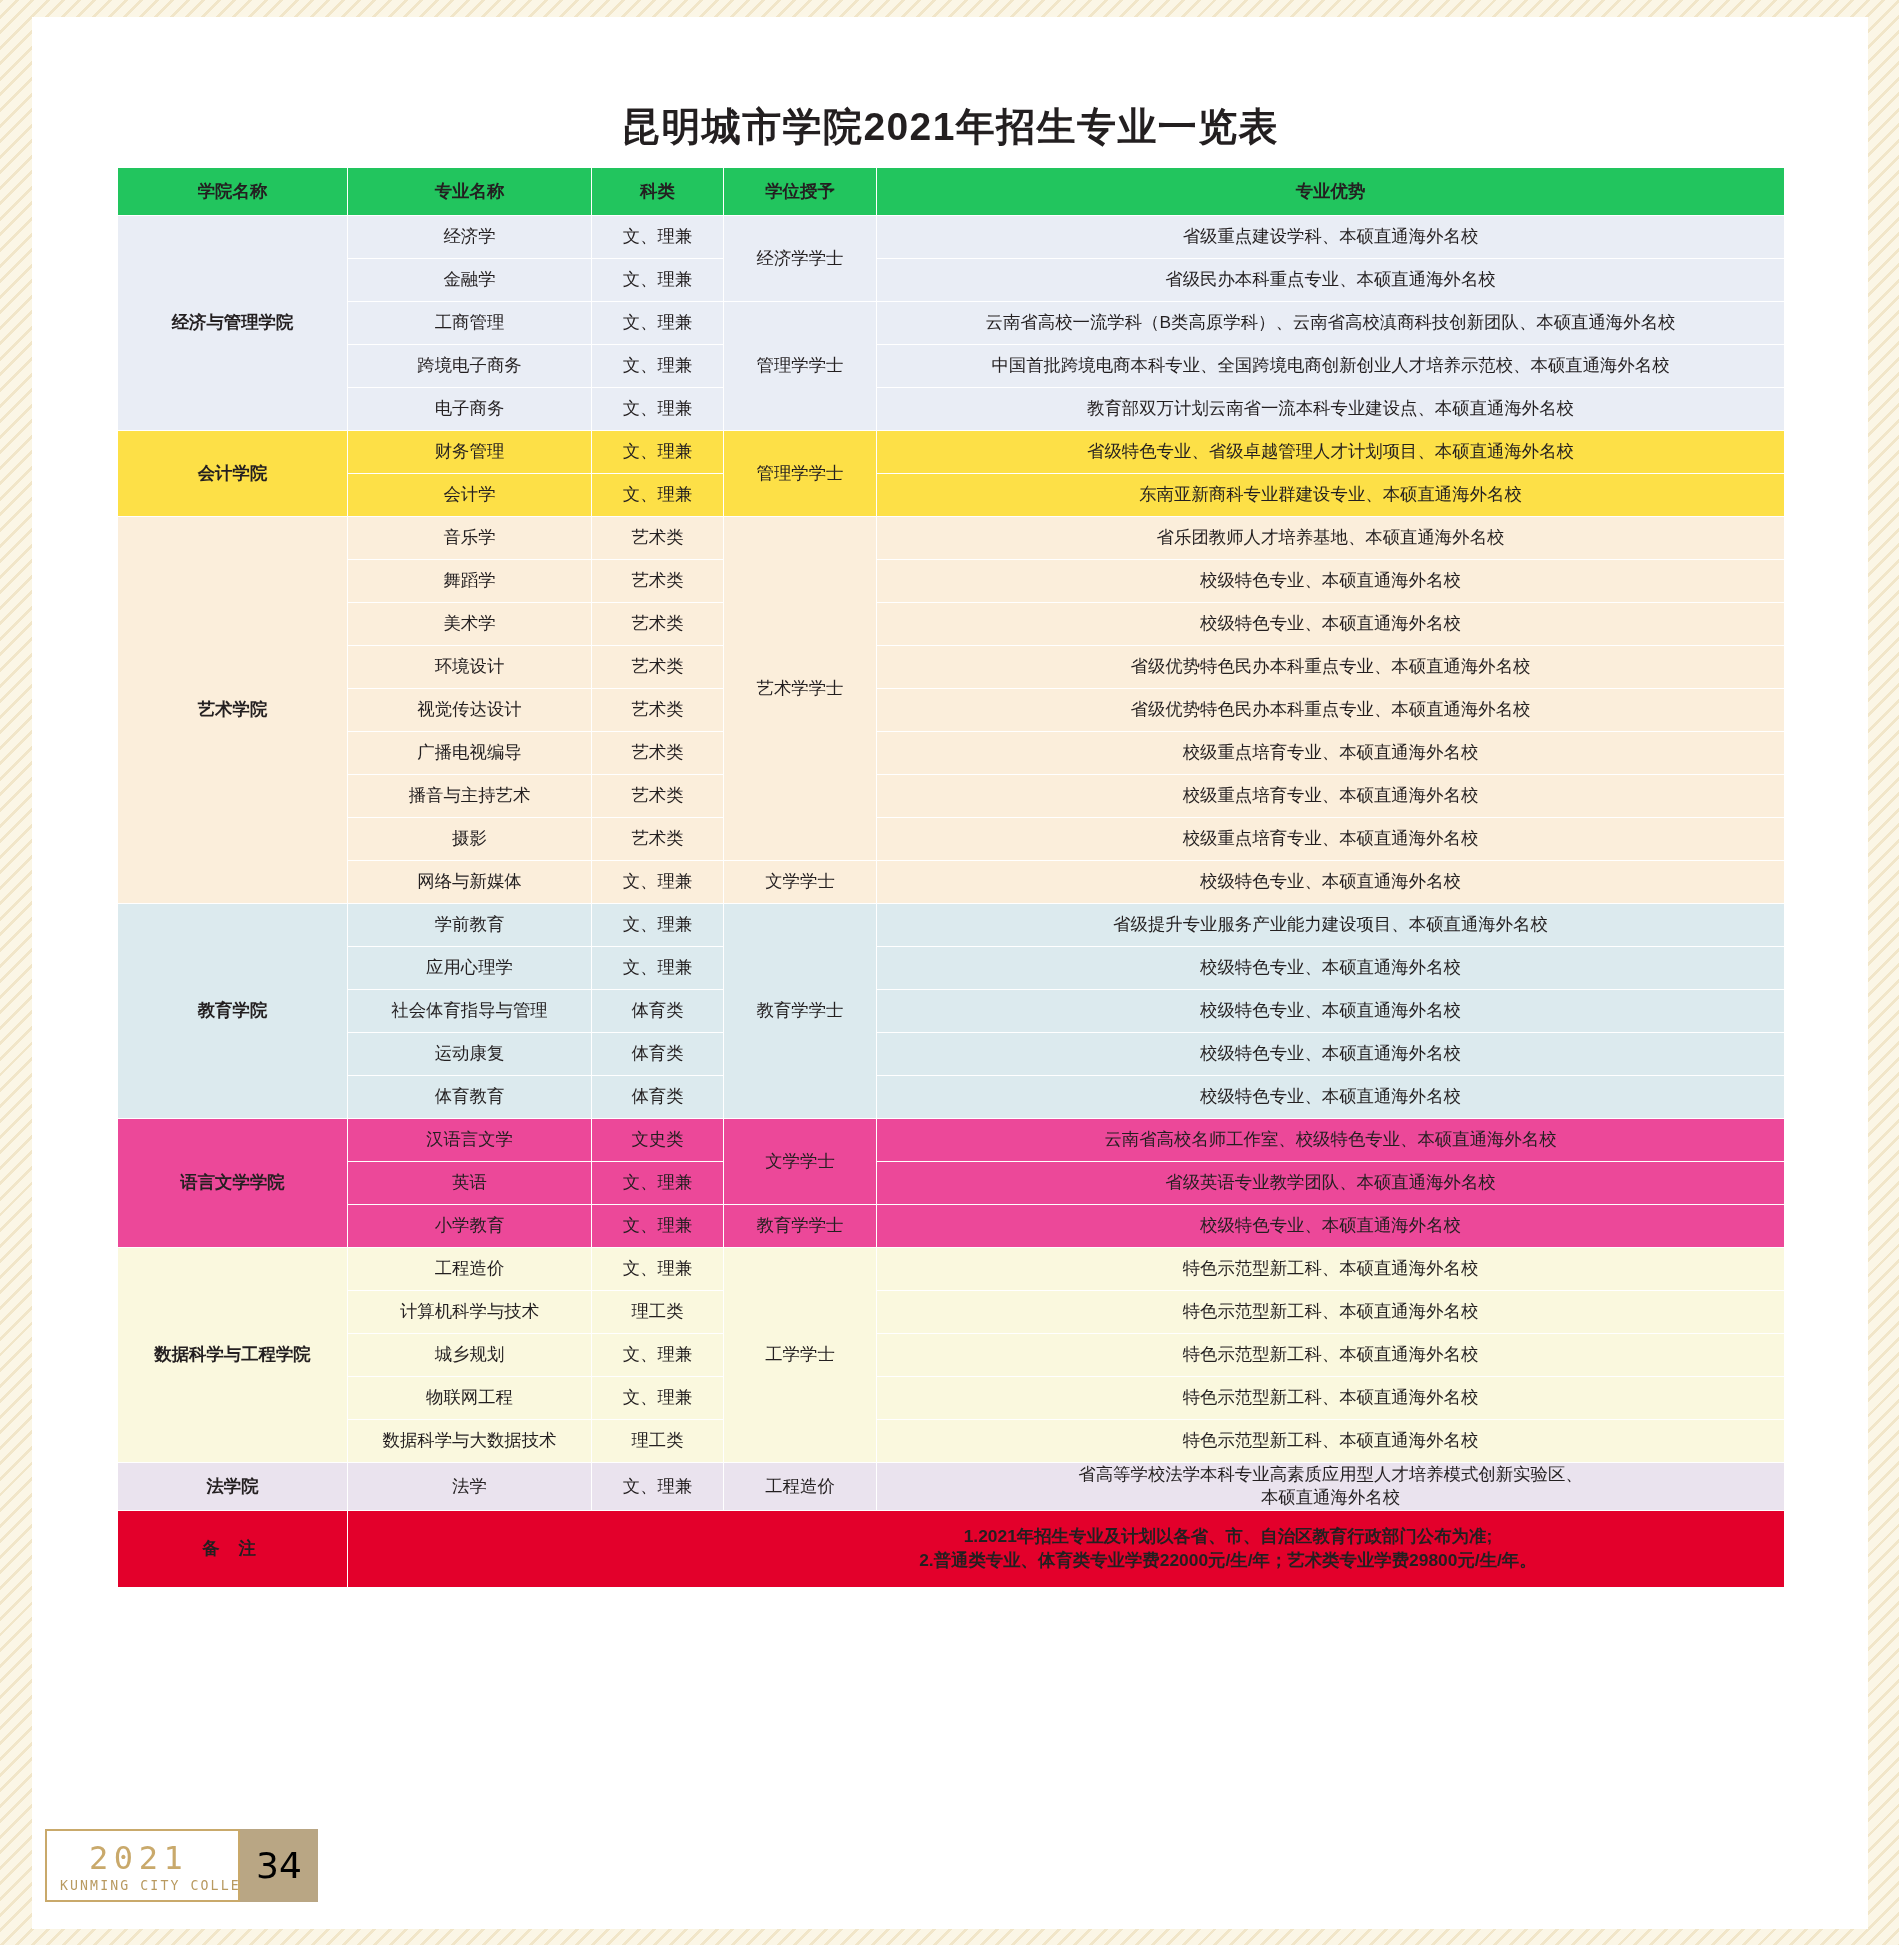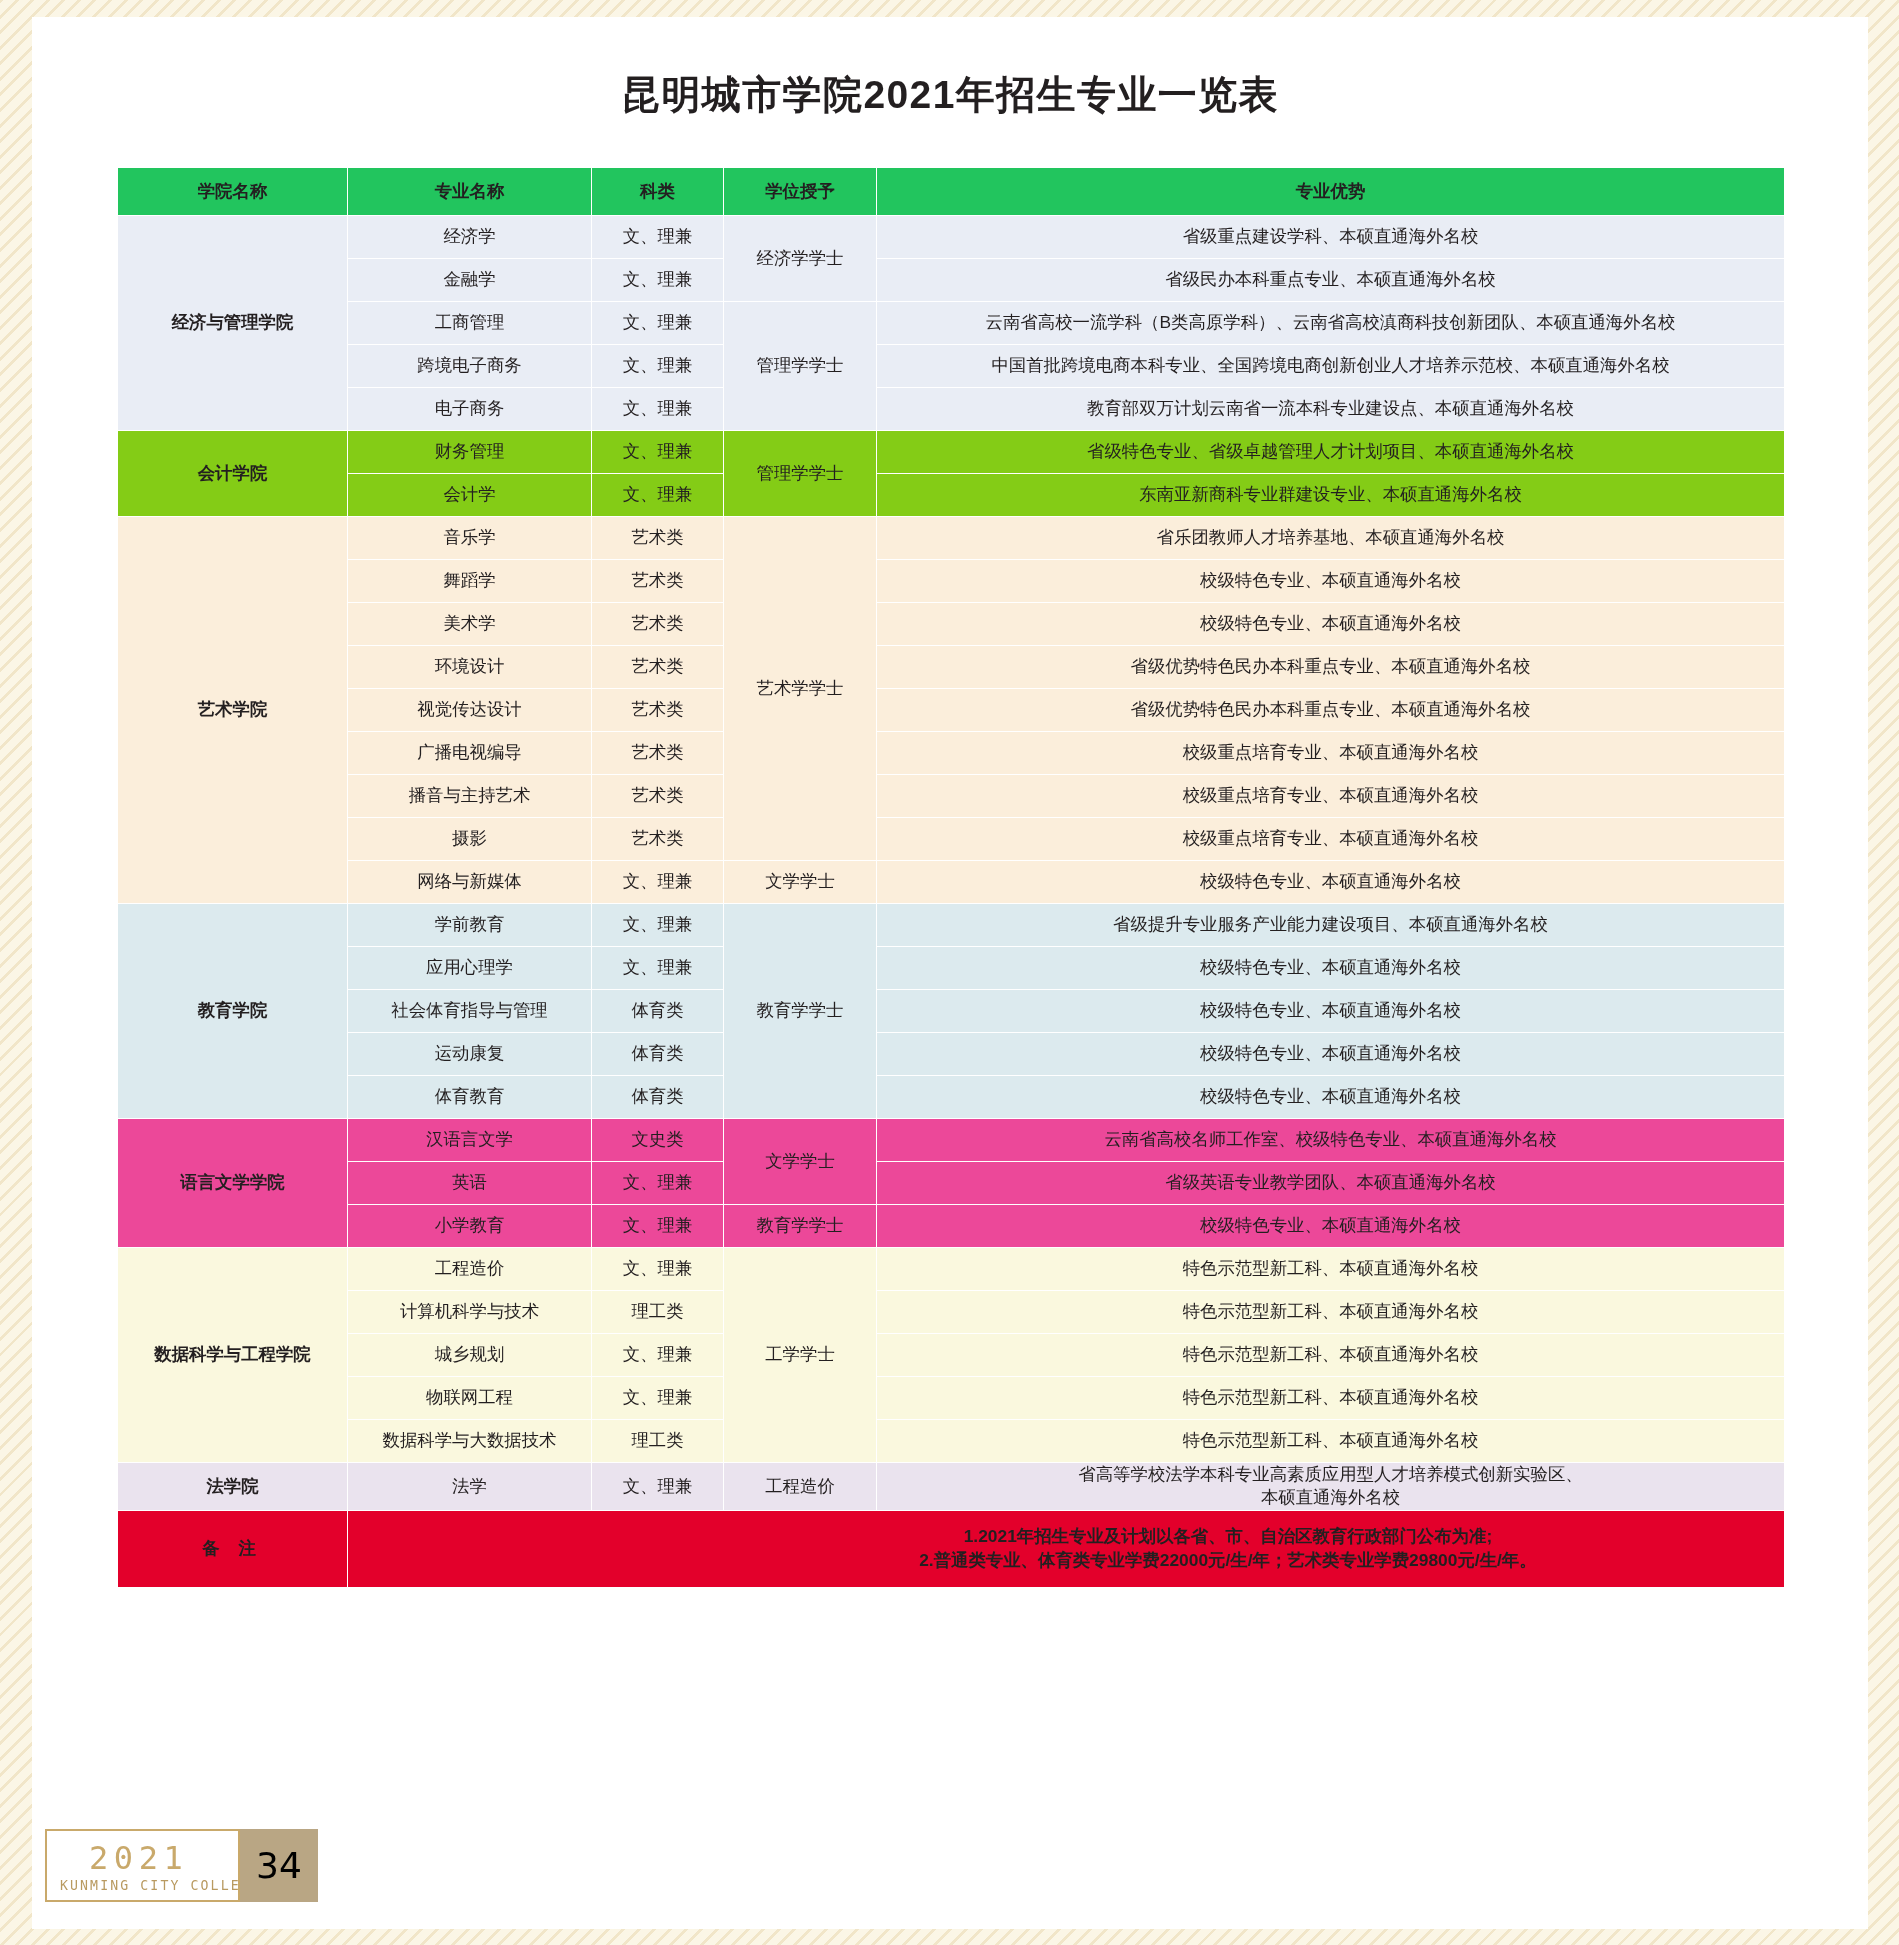--- a/index.html
+++ b/index.html
@@ -38,21 +38,21 @@
   .content {
     position: absolute;
     left: 0;
     top: 0;
     width: 1900px;
     height: 1946px;
   }
 
   .title {
     position: absolute;
-    top: 68px;
+    top: 100px;
     left: 0;
     width: 1900px;
     text-align: center;
     font-size: 39px;
     font-weight: bold;
     color: #231f20;
     letter-spacing: 1.4px;
   }
 
   table.main {
@@ -92,21 +92,21 @@
   }
   td.degree { font-size: 19.5px; }
   td.major  { font-size: 19.5px; }
   td.type   { font-size: 19.5px; }
   td.adv    { font-size: 19px; }
 
   tr.r { height: 43px; }
 
   
   .g-econ td { background: #e9edf5; }
-  .g-acct td { background: #84cc16; }
+  .g-acct td { background: #fde047; }
   .g-art  td { background: #fbeedb; }
   .g-edu  td { background: #dceaee; }
   .g-lang td { background: #ec4899; }
   .g-data td { background: #faf8de; }
   .g-law  td { background: #eae3ee; }
 
   .note-row td {
     background: #e3002b;
     color: #ffffff;
   }

